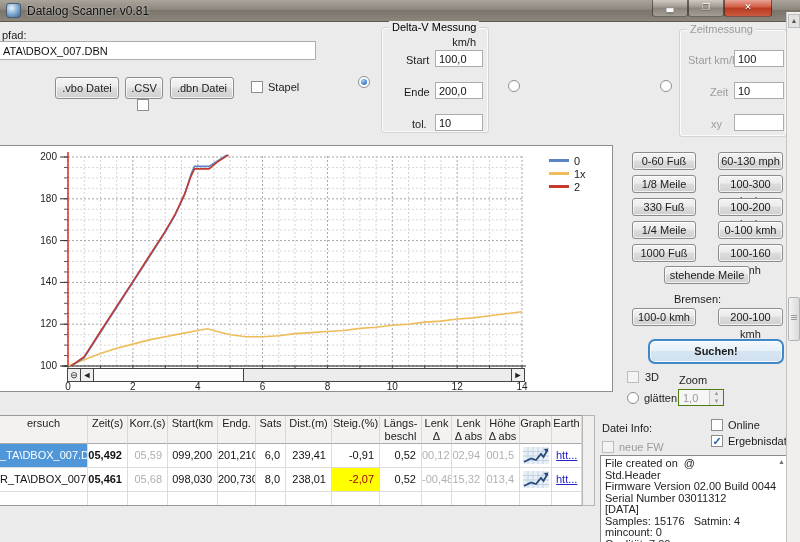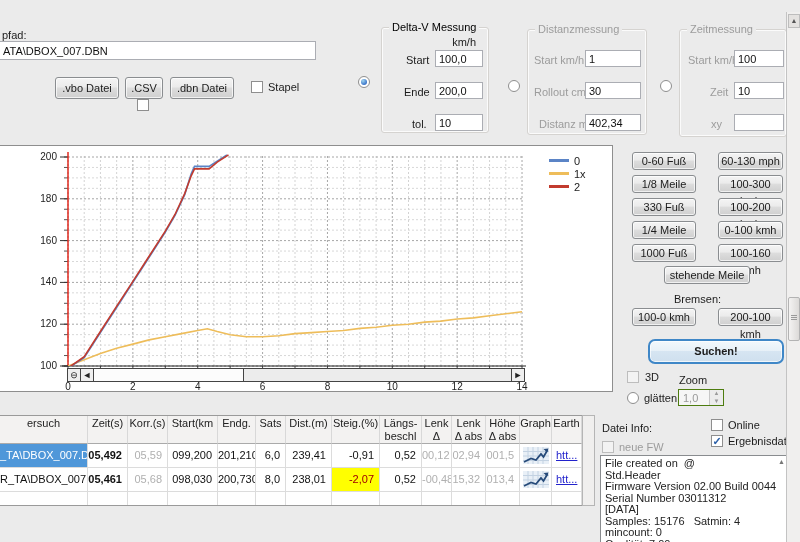--- a/index.html
+++ b/index.html
@@ -81,20 +81,33 @@
   #wvs-thumb{position:absolute;left:1px;top:285px;width:12px;height:44px;background:linear-gradient(90deg,#f4f3f2,#dcdad8);
           border:1px solid #b3b3b3;border-radius:2px;}
   #wvs-grip{margin:17px 2px 0 2px;height:5px;border-top:1px solid #9a9a9a;border-bottom:1px solid #9a9a9a;
           background:linear-gradient(180deg,transparent 45%,#9a9a9a 45%,#9a9a9a 55%,transparent 55%);}
 </style>
 </head>
 <body>
 
 <div id="window">
 
+  <div id="titlebar" class="abs">
+    <div id="title-icon" class="abs"></div>
+    <div id="title-text" class="abs">Datalog Scanner v0.81</div>
+    <div class="winbtn abs" style="left:652px;width:36px;">
+        <span class="glyph">▃</span>
+      </div>
+    <div class="winbtn abs" style="left:688px;width:36px;">
+        <span class="glyph">❐</span>
+      </div>
+    <div class="winbtn abs" id="btn-close" style="left:724px;width:48px;">
+        <span class="glyph">✕</span>
+      </div>
+  </div>
 
   <div class="abs lbl" style="left:2px;top:29px;">pfad:</div>
   <input class="abs field" style="left: 0px; top: 41px; width: 316px; height: 19px; border-left: none;" value="ATA\DBOX_007.DBN">
   <div class="abs btn" style="left:55px;top:77px;width:64px;height:22px;">
       <span>.vbo Datei</span>
     </div>
   <div class="abs btn" style="left:125px;top:77px;width:38px;height:22px;">
       <span>.CSV</span>
     </div>
   <div class="abs btn" style="left:170px;top:77px;width:64px;height:22px;">
@@ -112,29 +125,20 @@
     <span class="gb-title">Delta-V Messung</span>
     <div class="abs lbl" style="right:12px;top:8px;">km/h</div>
     <div class="abs lbl" style="left:24px;top:26px;">Start</div>
     <input class="abs field" style="left: 53px; top: 22px; width: 48px; height: 17px;" value="100,0">
     <div class="abs lbl" style="left:22px;top:58px;">Ende</div>
     <input class="abs field" style="left: 53px; top: 54px; width: 48px; height: 17px;" value="200,0">
     <div class="abs lbl" style="left:30px;top:90px;">tol.</div>
     <input class="abs field" style="left: 53px; top: 86px; width: 48px; height: 17px;" value="10">
   </div>
 
-  <div class="abs groupbox" style="left:527px;top:29px;width:120px;height:106px;">
-    <span class="gb-title lbl-dis">Distanzmessung</span>
-    <div class="abs lbl lbl-dis" style="left:6px;top:24px;">Start km/h</div>
-    <input class="abs field" style="left: 57px; top: 20px; width: 56px; height: 17px;" value="1">
-    <div class="abs lbl lbl-dis" style="left:6px;top:56px;">Rollout cm</div>
-    <input class="abs field" style="left: 57px; top: 52px; width: 56px; height: 17px;" value="30">
-    <div class="abs lbl lbl-dis" style="left:11px;top:88px;">Distanz m</div>
-    <input class="abs field" style="left: 57px; top: 84px; width: 56px; height: 17px;" value="402,34">
-  </div>
 
   <div class="abs groupbox" style="left:679px;top:29px;width:108px;height:108px;">
     <span class="gb-title lbl-dis">Zeitmessung</span>
     <div class="abs lbl lbl-dis" style="left:8px;top:24px;">Start km/h</div>
     <input class="abs field" style="left: 54px; top: 20px; width: 50px; height: 17px;" value="100">
     <div class="abs lbl lbl-dis" style="left:30px;top:56px;">Zeit</div>
     <input class="abs field" style="left: 54px; top: 52px; width: 50px; height: 17px;" value="10">
     <div class="abs lbl lbl-dis" style="left:31px;top:88px;">xy</div>
     <input class="abs field" style="left: 54px; top: 84px; width: 50px; height: 17px;" value="">
   </div>

